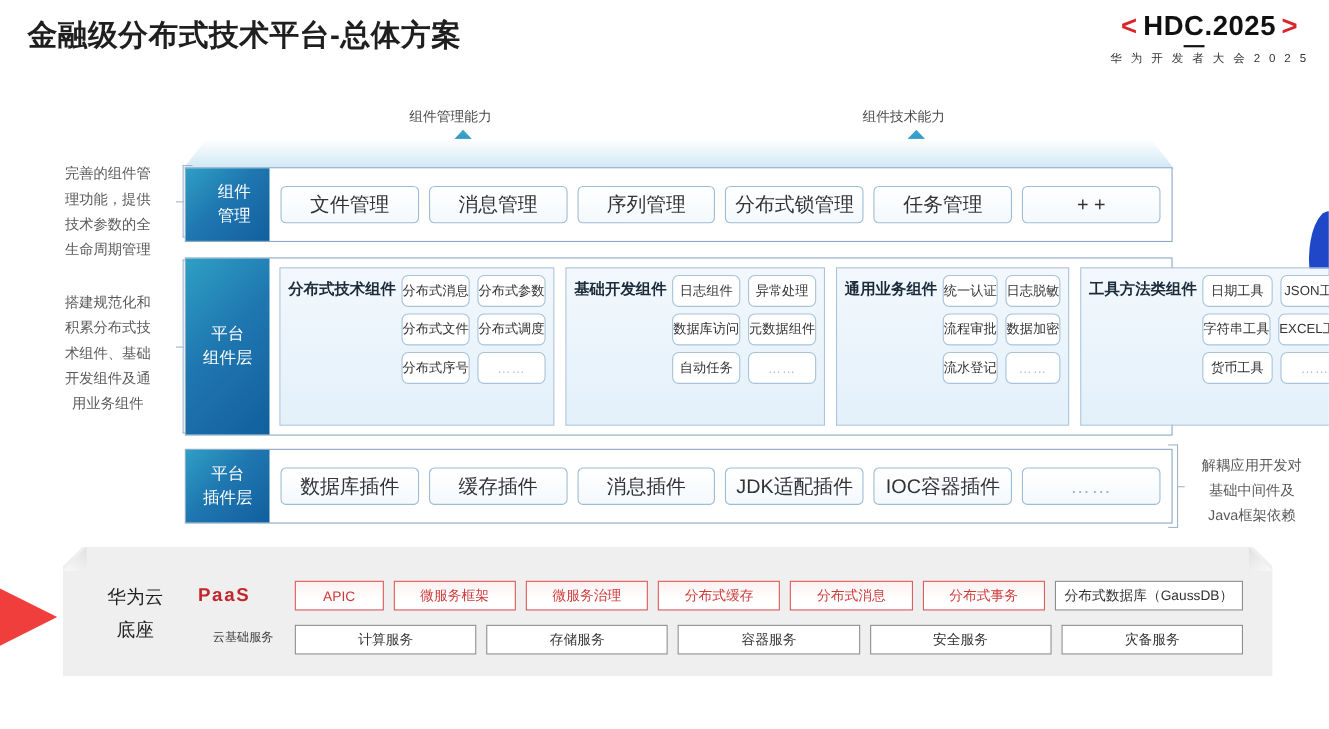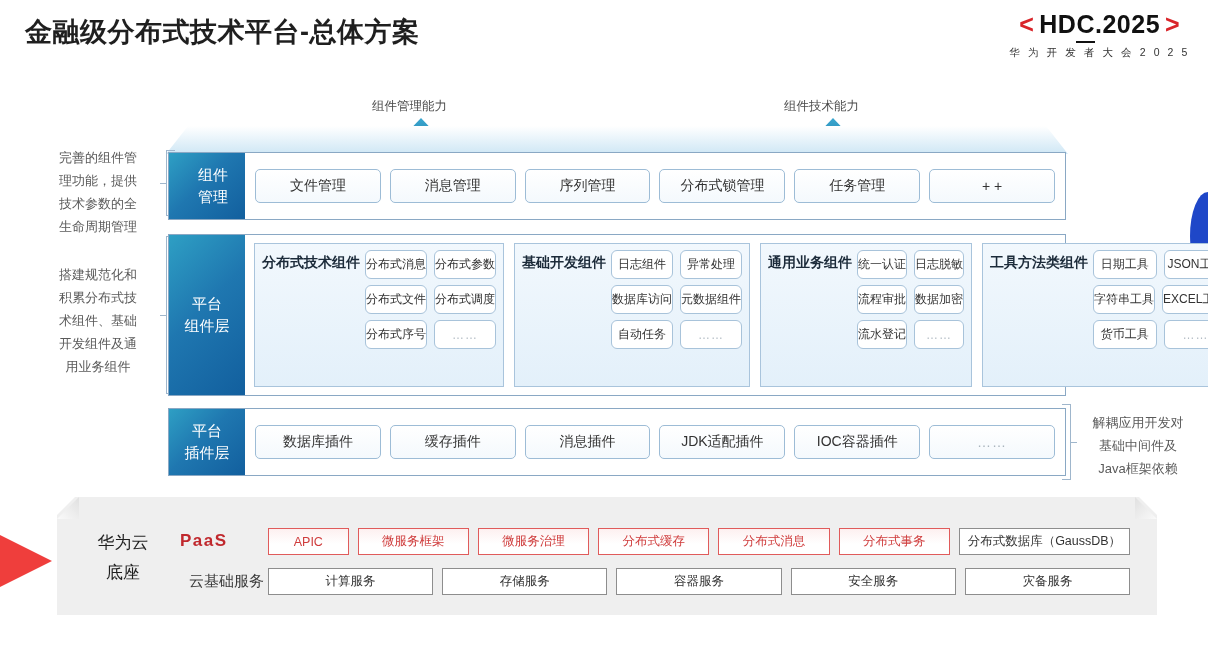--- a/index.html
+++ b/index.html
@@ -93,21 +93,21 @@
     flex: 1 1 auto; display: flex; align-items: center;
     justify-content: space-around; padding: 0 10px; gap: 9px;
   }
 
   
   .chip {
     flex: 1 1 0; height: 34px; border: 1px solid #9dbcd6;
     border-radius: 5px;
     background: linear-gradient(to bottom, #ffffff 0%, #f4f9fd 100%);
     display: flex; align-items: center; justify-content: center;
-    font-size: 14px; color: #333; white-space: nowrap;
+    font-size: 18px; color: #333; white-space: nowrap;
   }
   .chip.dots { color: #aab4bd; letter-spacing: 1px; }
 
   
   .comp-body {
     flex: 1 1 auto; display: flex; gap: 10px;
     padding: 8px 9px; align-items: stretch;
   }
   .comp-group {
     flex: 1 1 0; border: 1px solid #a9c4dc;
@@ -153,21 +153,21 @@
     text-align: center; font-size: 17px; font-weight: normal;
     color: #1f1f1f; line-height: 30px;
   }
   .paas-label {
     position: absolute; left: 180px; top: 531px; width: 80px;
     text-align: left; font-size: 17px; font-weight: bold;
     color: #c0282d; letter-spacing: 1.5px;
   }
   .cloudbase-label {
     position: absolute; left: 178px; top: 572px; width: 86px;
-    text-align: right; font-size: 15px; color: #3a3a3a;
+    text-align: center; font-size: 11px; color: #3a3a3a;
   }
   .paas-row, .cloud-row {
     position: absolute; left: 268px; width: 862px;
     display: flex; gap: 9px; border-radius: 11px;
   }
   .paas-row  { top: 528px; }
   .cloud-row { top: 568px; }
   .box-red {
     flex: 1 1 0; height: 27px; border: 1.3px solid #e05b5b;
     background: linear-gradient(to bottom, #fdf0f0 0%, #ffffff 60%);

